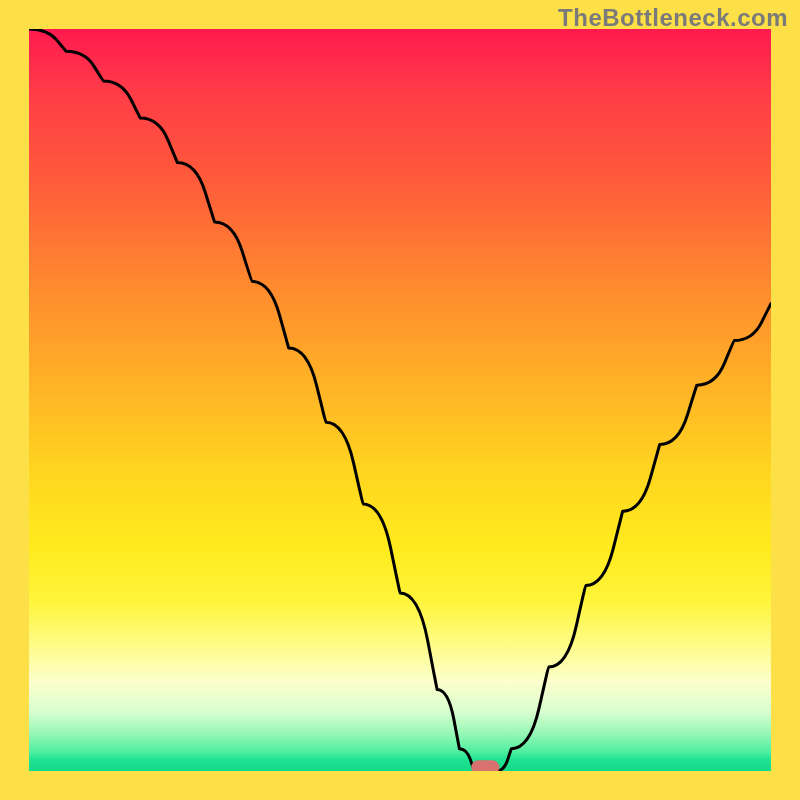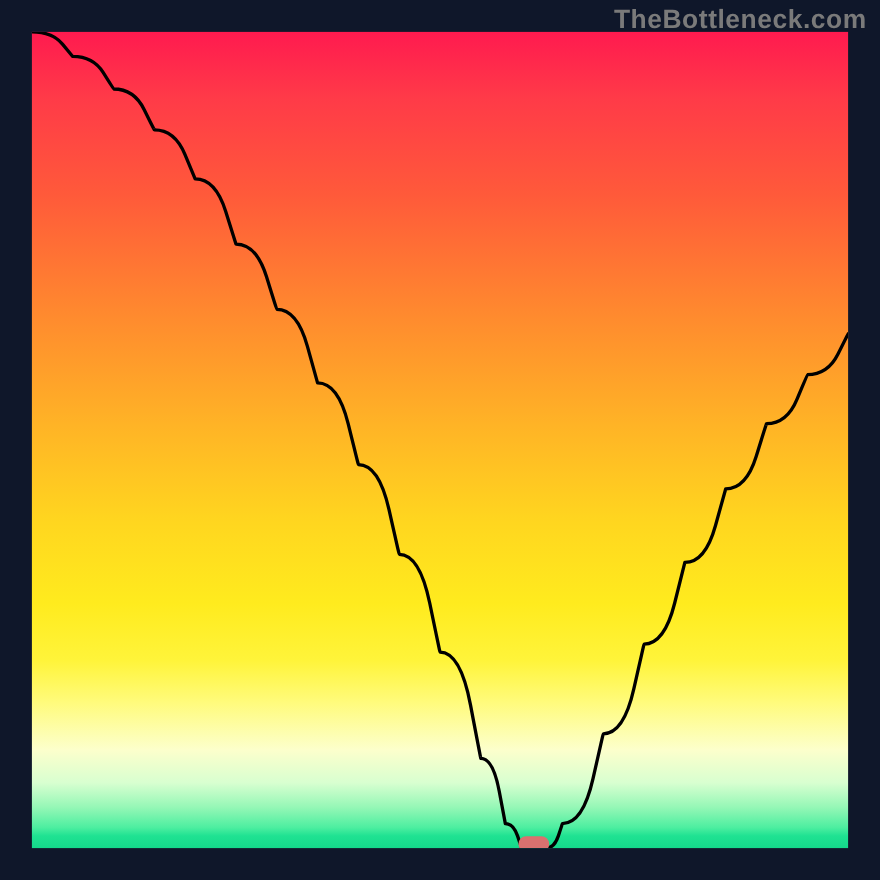--- a/index.html
+++ b/index.html
@@ -7,21 +7,21 @@
     padding: 0;
     width: 800px;
     height: 800px;
     background: #000;
     overflow: hidden;
   }
   .container {
     position: relative;
     width: 800px;
     height: 800px;
-    background: #0f172a;
+    background: #fde047;
   }
   .watermark {
     position: absolute;
     top: 4px;
     right: 12px;
     font-family: Arial, Helvetica, sans-serif;
     font-size: 24px;
     font-weight: bold;
     color: #7a7a7a;
     letter-spacing: 0.5px;

